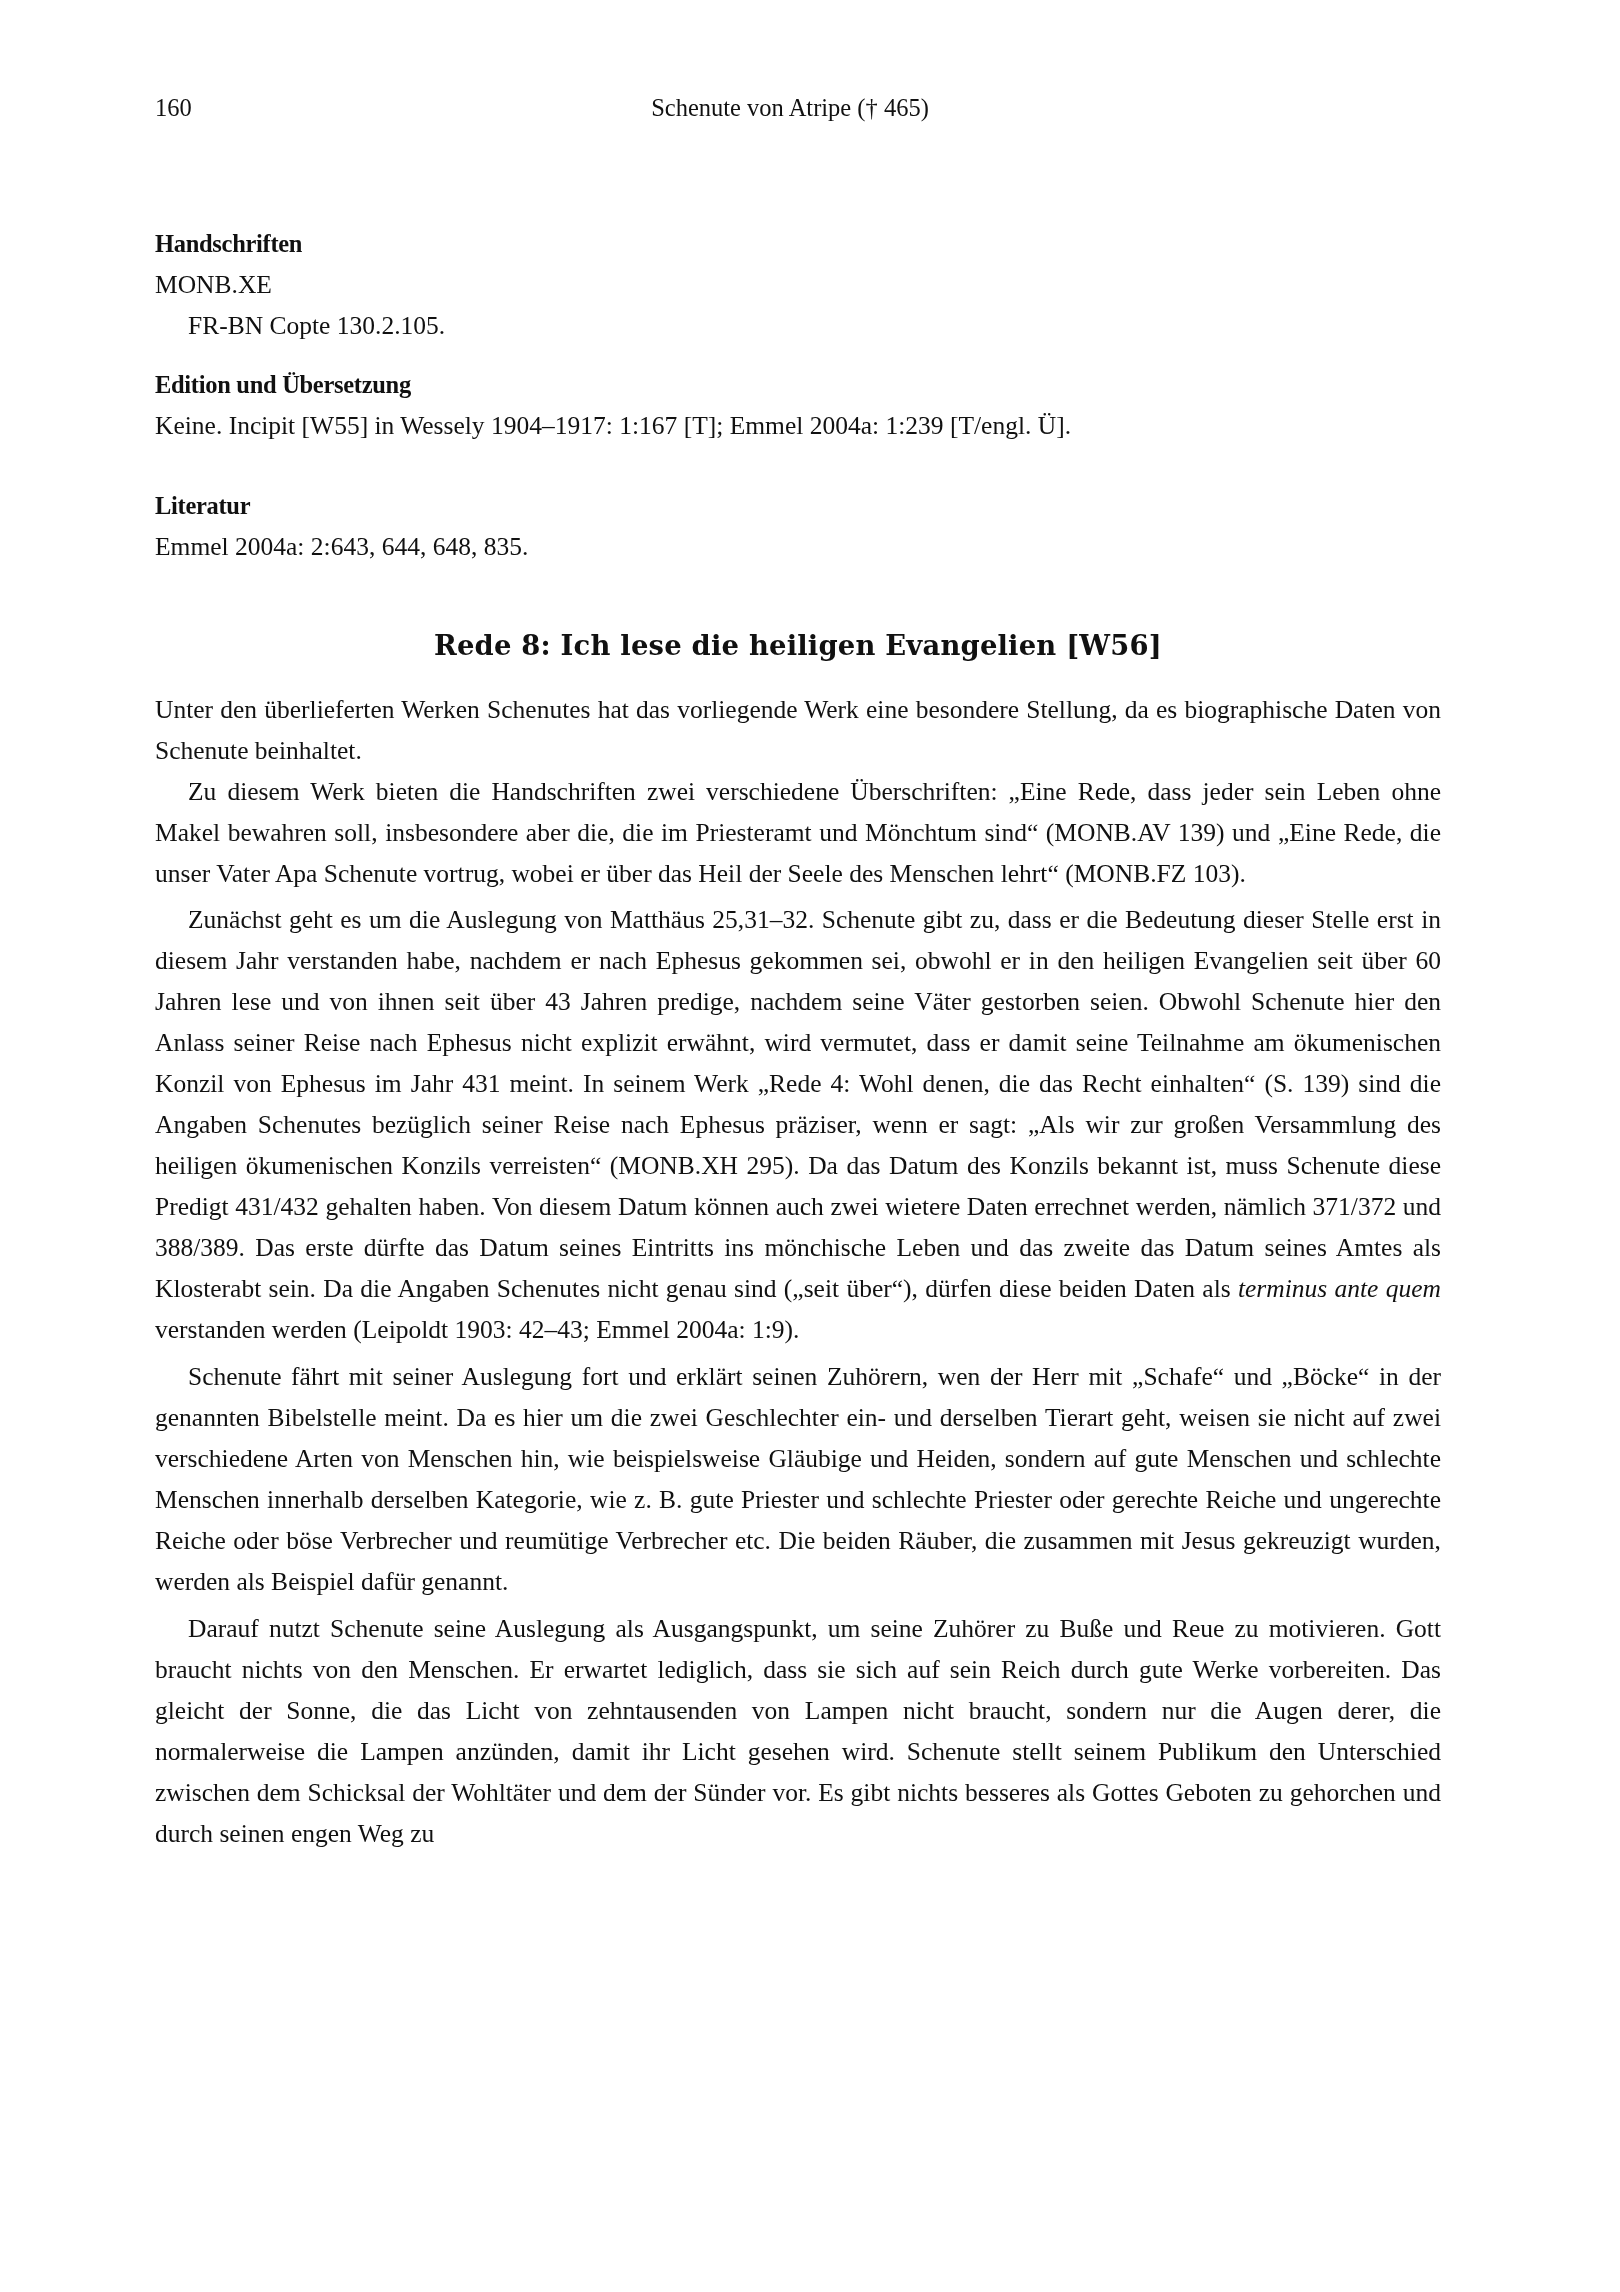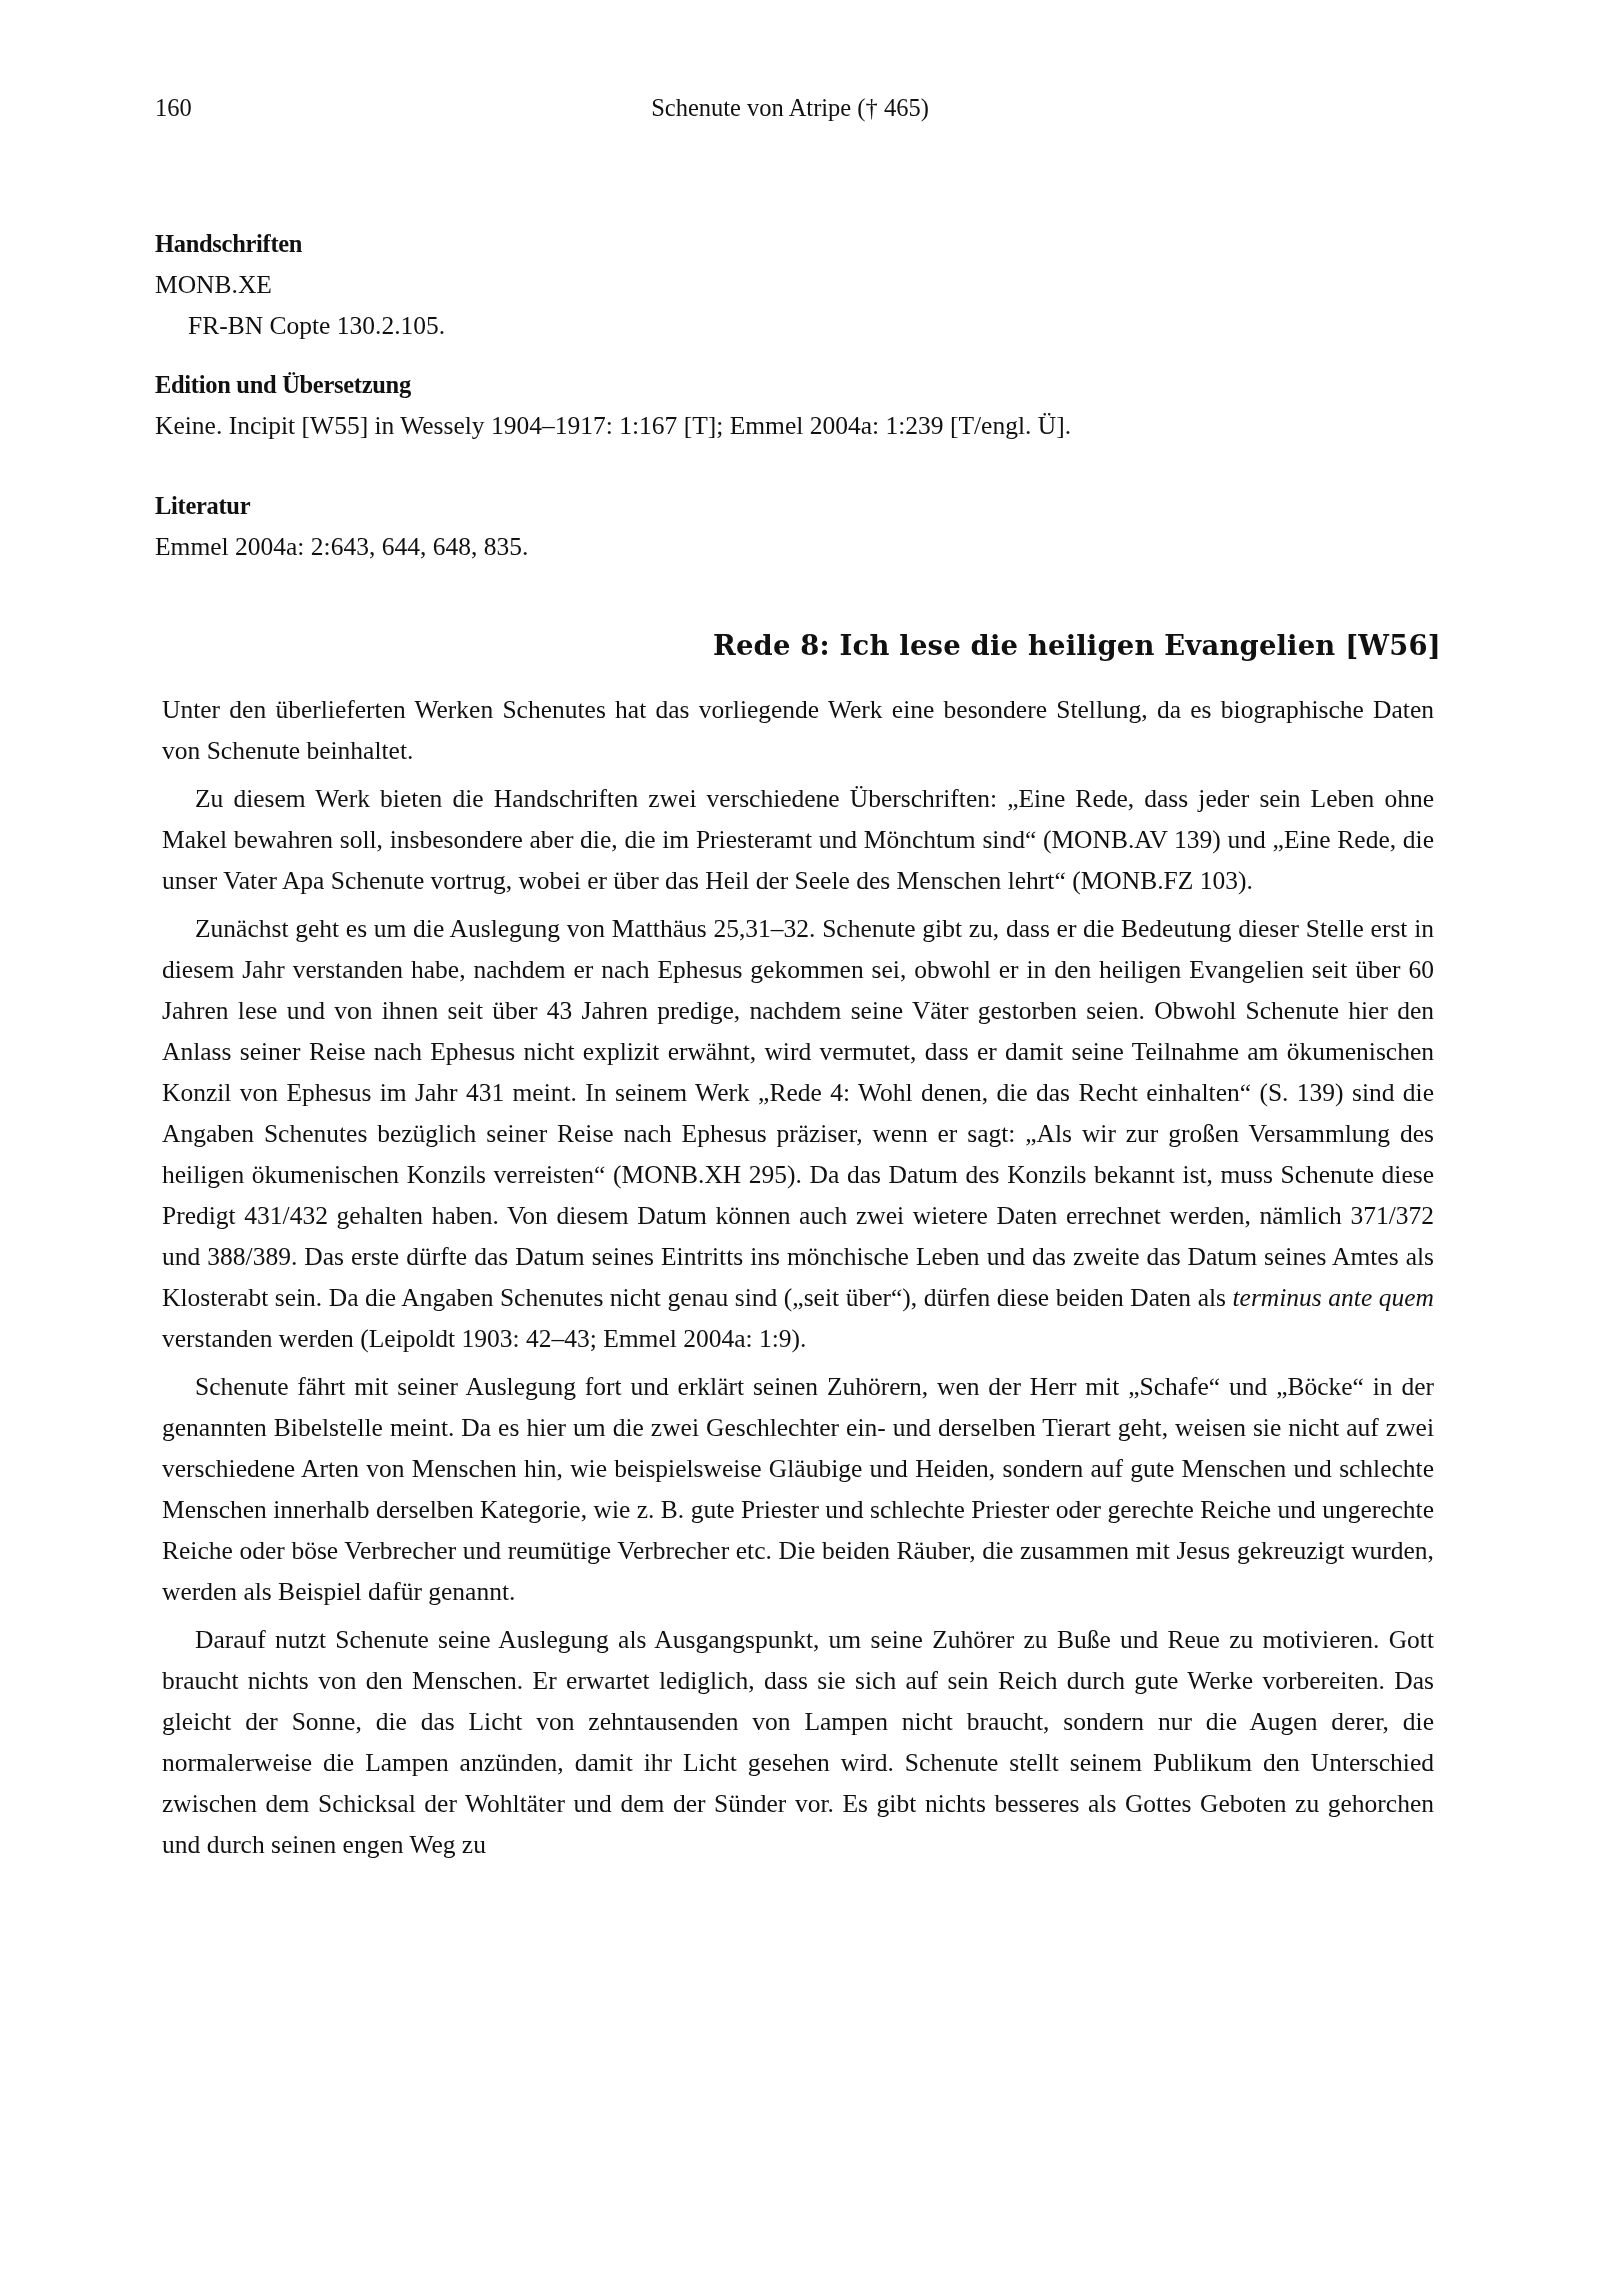--- a/index.html
+++ b/index.html
@@ -56,21 +56,21 @@
     }
     .indent-entry {
       padding-left: 33px;
     }
     #sec-handschriften { margin-top: 96px; }
     #sec-edition { margin-top: 18px; }
     #sec-literatur { margin-top: 39px; }
 
     .rede-title {
       margin: 57px 0 0 0;
-      text-align: right;
+      text-align: center;
       font-family: "DejaVu Serif", serif;
       font-weight: bold;
       font-size: 27.4px;
       line-height: 43px;
       letter-spacing: 0.2px;
     }
     .coptic-title {
       margin: 25.5px 0 0 0;
       text-align: center;
       font-family: "DejaVu Sans", sans-serif;
@@ -79,21 +79,21 @@
       letter-spacing: 1px;
     }
     .body-text {
       margin-top: 21.6px;
       font-size: 25.5px;
       line-height: 41px;
       text-align: justify;
       hyphens: manual;
     }
     .body-text p {
-      margin: 7px;
+      margin: 0;
     }
     .body-text p + p {
       text-indent: 33px;
     }
     .body-text p.spaced {
       margin-top: 5.9px;
     }
     .italic {
       font-style: italic;
     }

